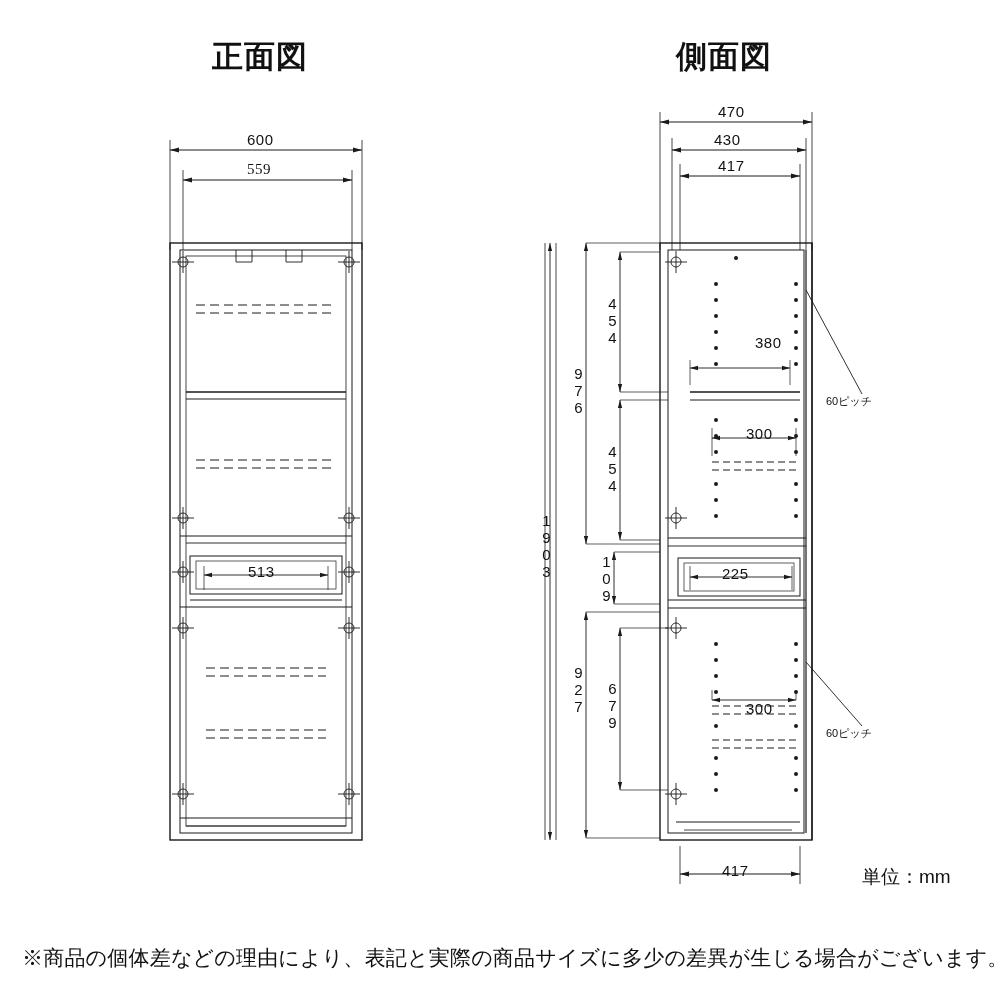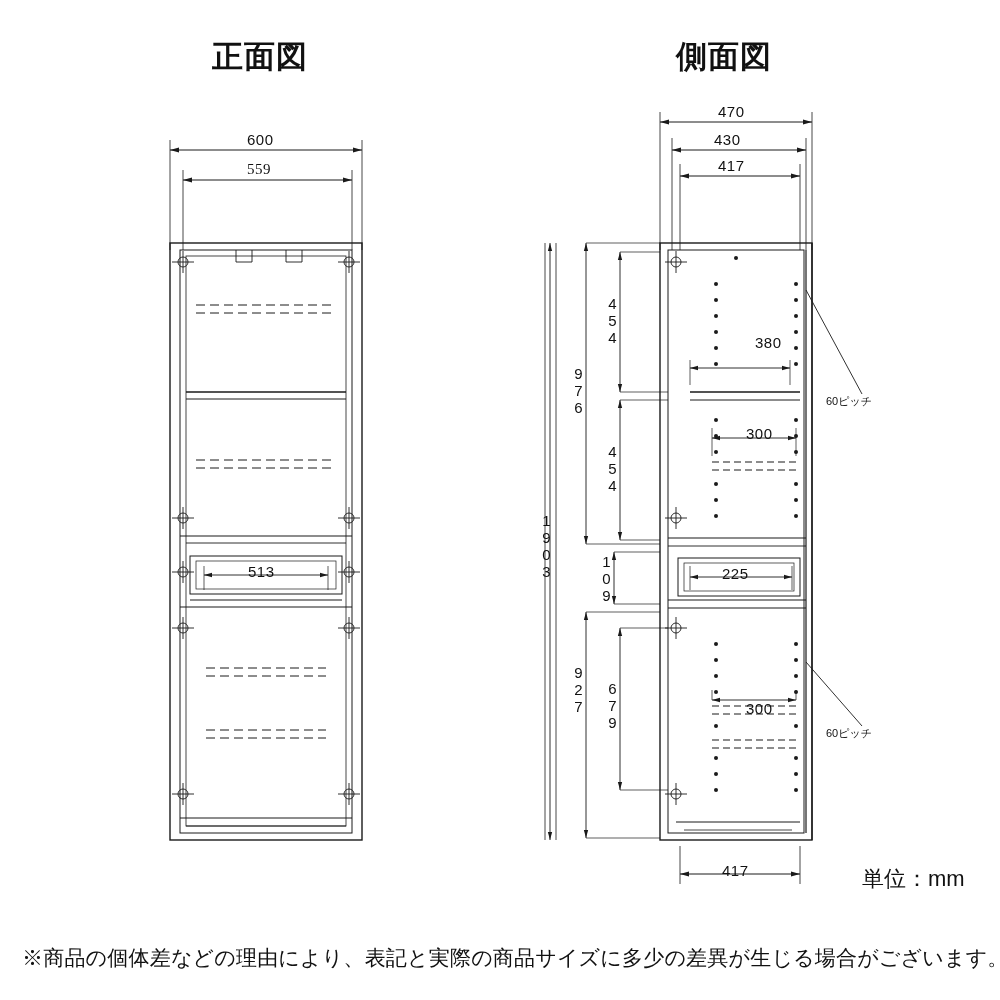--- a/index.html
+++ b/index.html
@@ -47,21 +47,21 @@
   .callout-label {
     position: absolute;
     font-size: 11px;
     color: #111;
     white-space: nowrap;
   }
   .unit-note {
     position: absolute;
     left: 862px;
     top: 864px;
-    font-size: 22px;
+    font-size: 19px;
     color: #111;
     white-space: nowrap;
   }
   .footnote {
     position: absolute;
     left: 22px;
     top: 944px;
     font-size: 21px;
     color: #111;
     white-space: nowrap;

